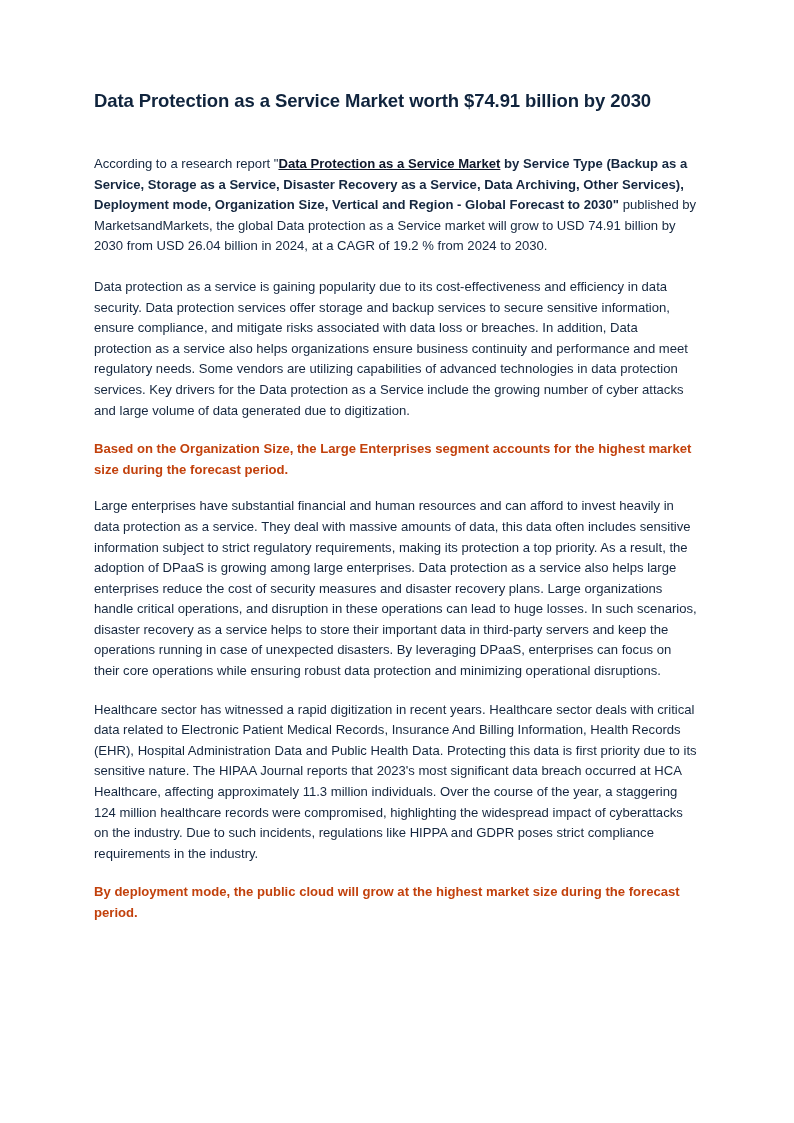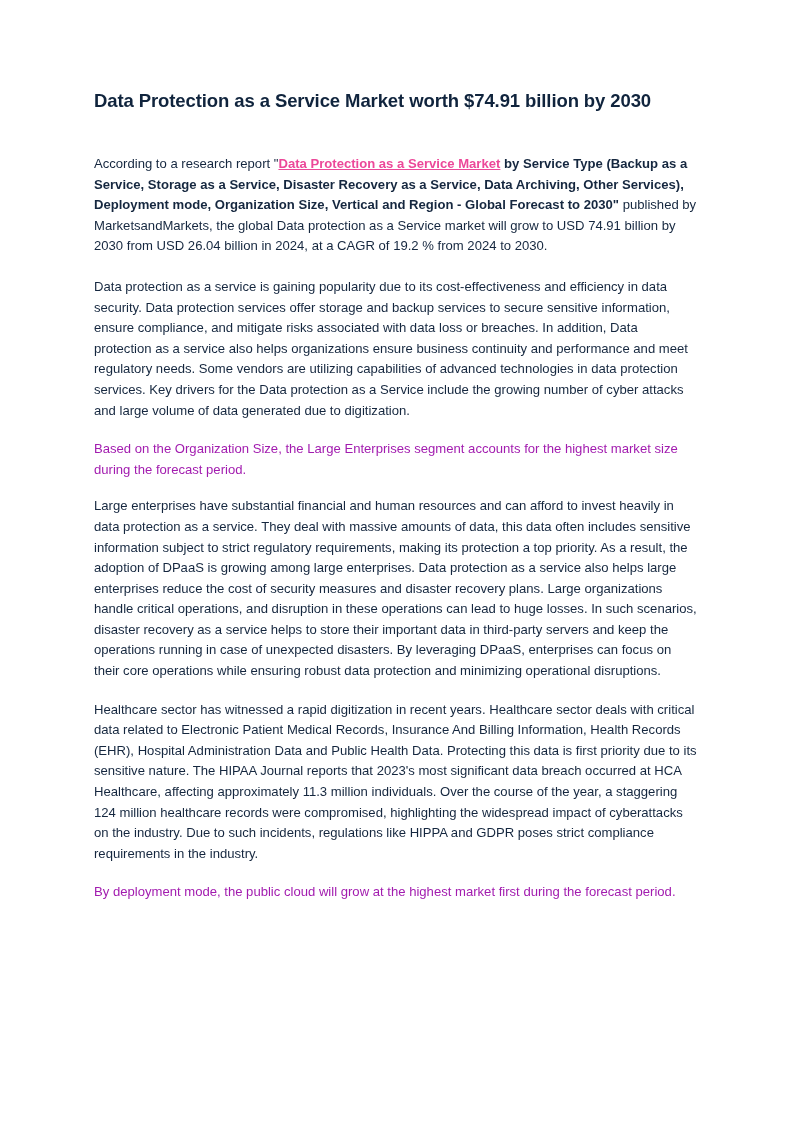--- a/index.html
+++ b/index.html
@@ -37,29 +37,29 @@
     margin: 0 0 18px 0;
     color: #15273f;
     text-align: left;
   }
   p.para.lead {
     margin-bottom: 20px;
   }
   p.subhead {
     font-size: 13.1px;
     line-height: 20.6px;
-    font-weight: normal;
+    font-weight: bold;
     margin: 0 0 16px 0;
-    color: #a21caf;
+    color: #c2410c;
   }
   .b {
     font-weight: bold;
   }
   a.inline-link {
-    color: #ec4899;
+    color: #0f172a;
     text-decoration: underline;
     font-weight: bold;
   }
 </style>
 </head>
 <body>
 
 <div class="page">
 
   <h1 class="doc-title">Data Protection as a Service Market worth $74.91 billion by 2030</h1>
@@ -68,16 +68,16 @@
 
   <p class="para">Data protection as a service is gaining popularity due to its cost-effectiveness and efficiency in data security. Data protection services offer storage and backup services to secure sensitive information, ensure compliance, and mitigate risks associated with data loss or breaches. In addition, Data protection as a service also helps organizations ensure business continuity and performance and meet regulatory needs. Some vendors are utilizing capabilities of advanced technologies in data protection services. Key drivers for the Data protection as a Service include the growing number of cyber attacks and large volume of data generated due to digitization.</p>
 
   <p class="subhead">Based on the Organization Size, the Large Enterprises segment accounts for the highest market size during the forecast period.</p>
 
   <p class="para">Large enterprises have substantial financial and human resources and can afford to invest heavily in data protection as a service. They deal with massive amounts of data, this data often includes sensitive information subject to strict regulatory requirements, making its protection a top priority. As a result, the adoption of DPaaS is growing among large enterprises. Data protection as a service also helps large enterprises reduce the cost of security measures and disaster recovery plans. Large organizations handle critical operations, and disruption in these operations can lead to huge losses. In such scenarios, disaster recovery as a service helps to store their important data in third-party servers and keep the operations running in case of unexpected disasters. By leveraging DPaaS, enterprises can focus on their core operations while ensuring robust data protection and minimizing operational disruptions.</p>
 
 
   <p class="para">Healthcare sector has witnessed a rapid digitization in recent years. Healthcare sector deals with critical data related to Electronic Patient Medical Records, Insurance And Billing Information, Health Records (EHR), Hospital Administration Data and Public Health Data. Protecting this data is first priority due to its sensitive nature. The HIPAA Journal reports that 2023's most significant data breach occurred at HCA Healthcare, affecting approximately 11.3 million individuals. Over the course of the year, a staggering 124 million healthcare records were compromised, highlighting the widespread impact of cyberattacks on the industry. Due to such incidents, regulations like HIPPA and GDPR poses strict compliance requirements in the industry.</p>
 
-  <p class="subhead">By deployment mode, the public cloud will grow at the highest market first during the forecast period.</p>
+  <p class="subhead">By deployment mode, the public cloud will grow at the highest market size during the forecast period.</p>
 
 
 </div>
 
 </body></html>

